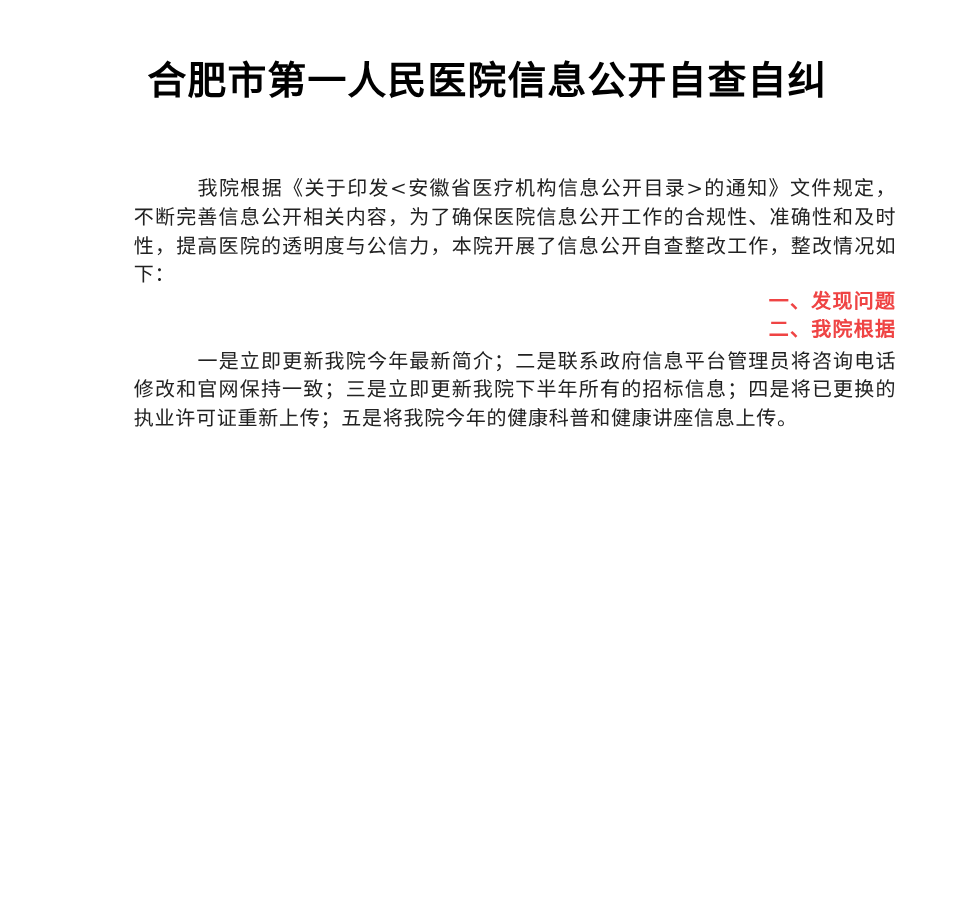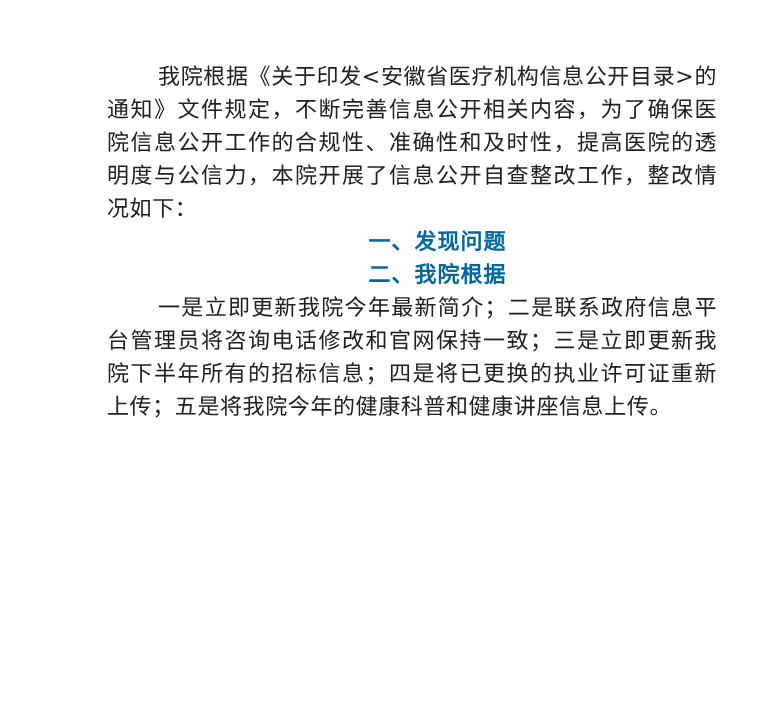--- a/index.html
+++ b/index.html
@@ -22,48 +22,49 @@
     font-weight: 700;
     font-size: 31px;
     line-height: 51px;
     letter-spacing: 1px;
     color: #000000;
   }
   .doc-title .title-line {
     display: block;
   }
   .doc-content {
-    margin: 60px 63px 0 107px;
+    margin: 48px 63px 0 107px;
     width: 610px;
     font-family: "DejaVu Serif", "Liberation Serif", serif;
-    font-size: 22px;
-    line-height: 33px;
+    font-size: 16px;
+    line-height: 23px;
     letter-spacing: 0.6px;
     color: #212121;
     text-align: justify;
     text-justify: inter-ideograph;
   }
   .doc-content p {
     margin: 0;
     padding: 0;
     text-indent: 51px;
   }
   .doc-content p.para-heading {
-    font-family: Liberation Sans, sans-serif;
+    font-family: Liberation Mono, monospace;
     font-weight: 700;
-    color: #0369a1;
+    color: #ef4444;
     letter-spacing: 1px;
-    text-align: center;
+    text-align: right;
   }
 </style>
 </head>
 <body>
 
 <div class="page">
   <h1 class="doc-title">
+    <span class="title-line">合肥市第一人民医院信息公开自查自纠</span>
   </h1>
 
   <div class="doc-content">
       <p class="para-body">我院根据《关于印发&lt;安徽省医疗机构信息公开目录&gt;的通知》文件规定，不断完善信息公开相关内容，为了确保医院信息公开工作的合规性、准确性和及时性，提高医院的透明度与公信力，本院开展了信息公开自查整改工作，整改情况如下：</p>
       <p class="para-heading">一、发现问题</p>
       <p class="para-heading">二、我院根据</p>
       <p class="para-body">一是立即更新我院今年最新简介；二是联系政府信息平台管理员将咨询电话修改和官网保持一致；三是立即更新我院下半年所有的招标信息；四是将已更换的执业许可证重新上传；五是将我院今年的健康科普和健康讲座信息上传。</p>
     </div>
 </div>
 

